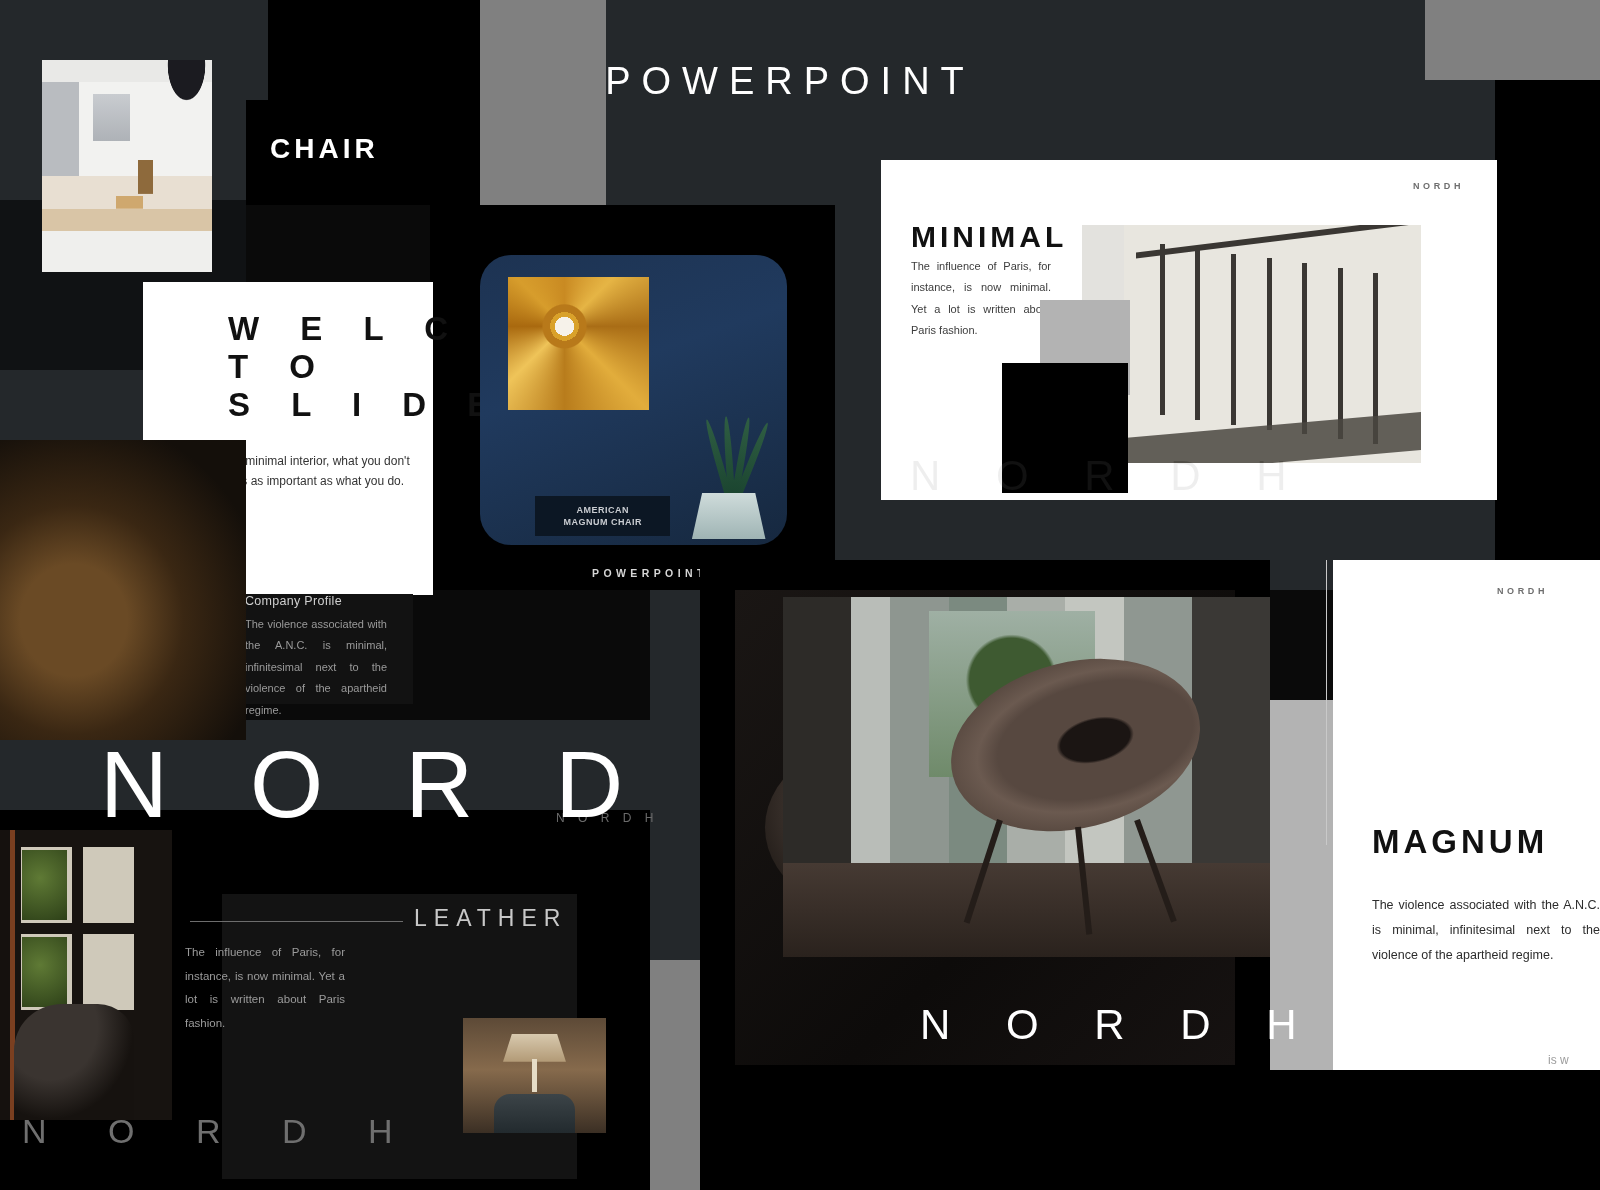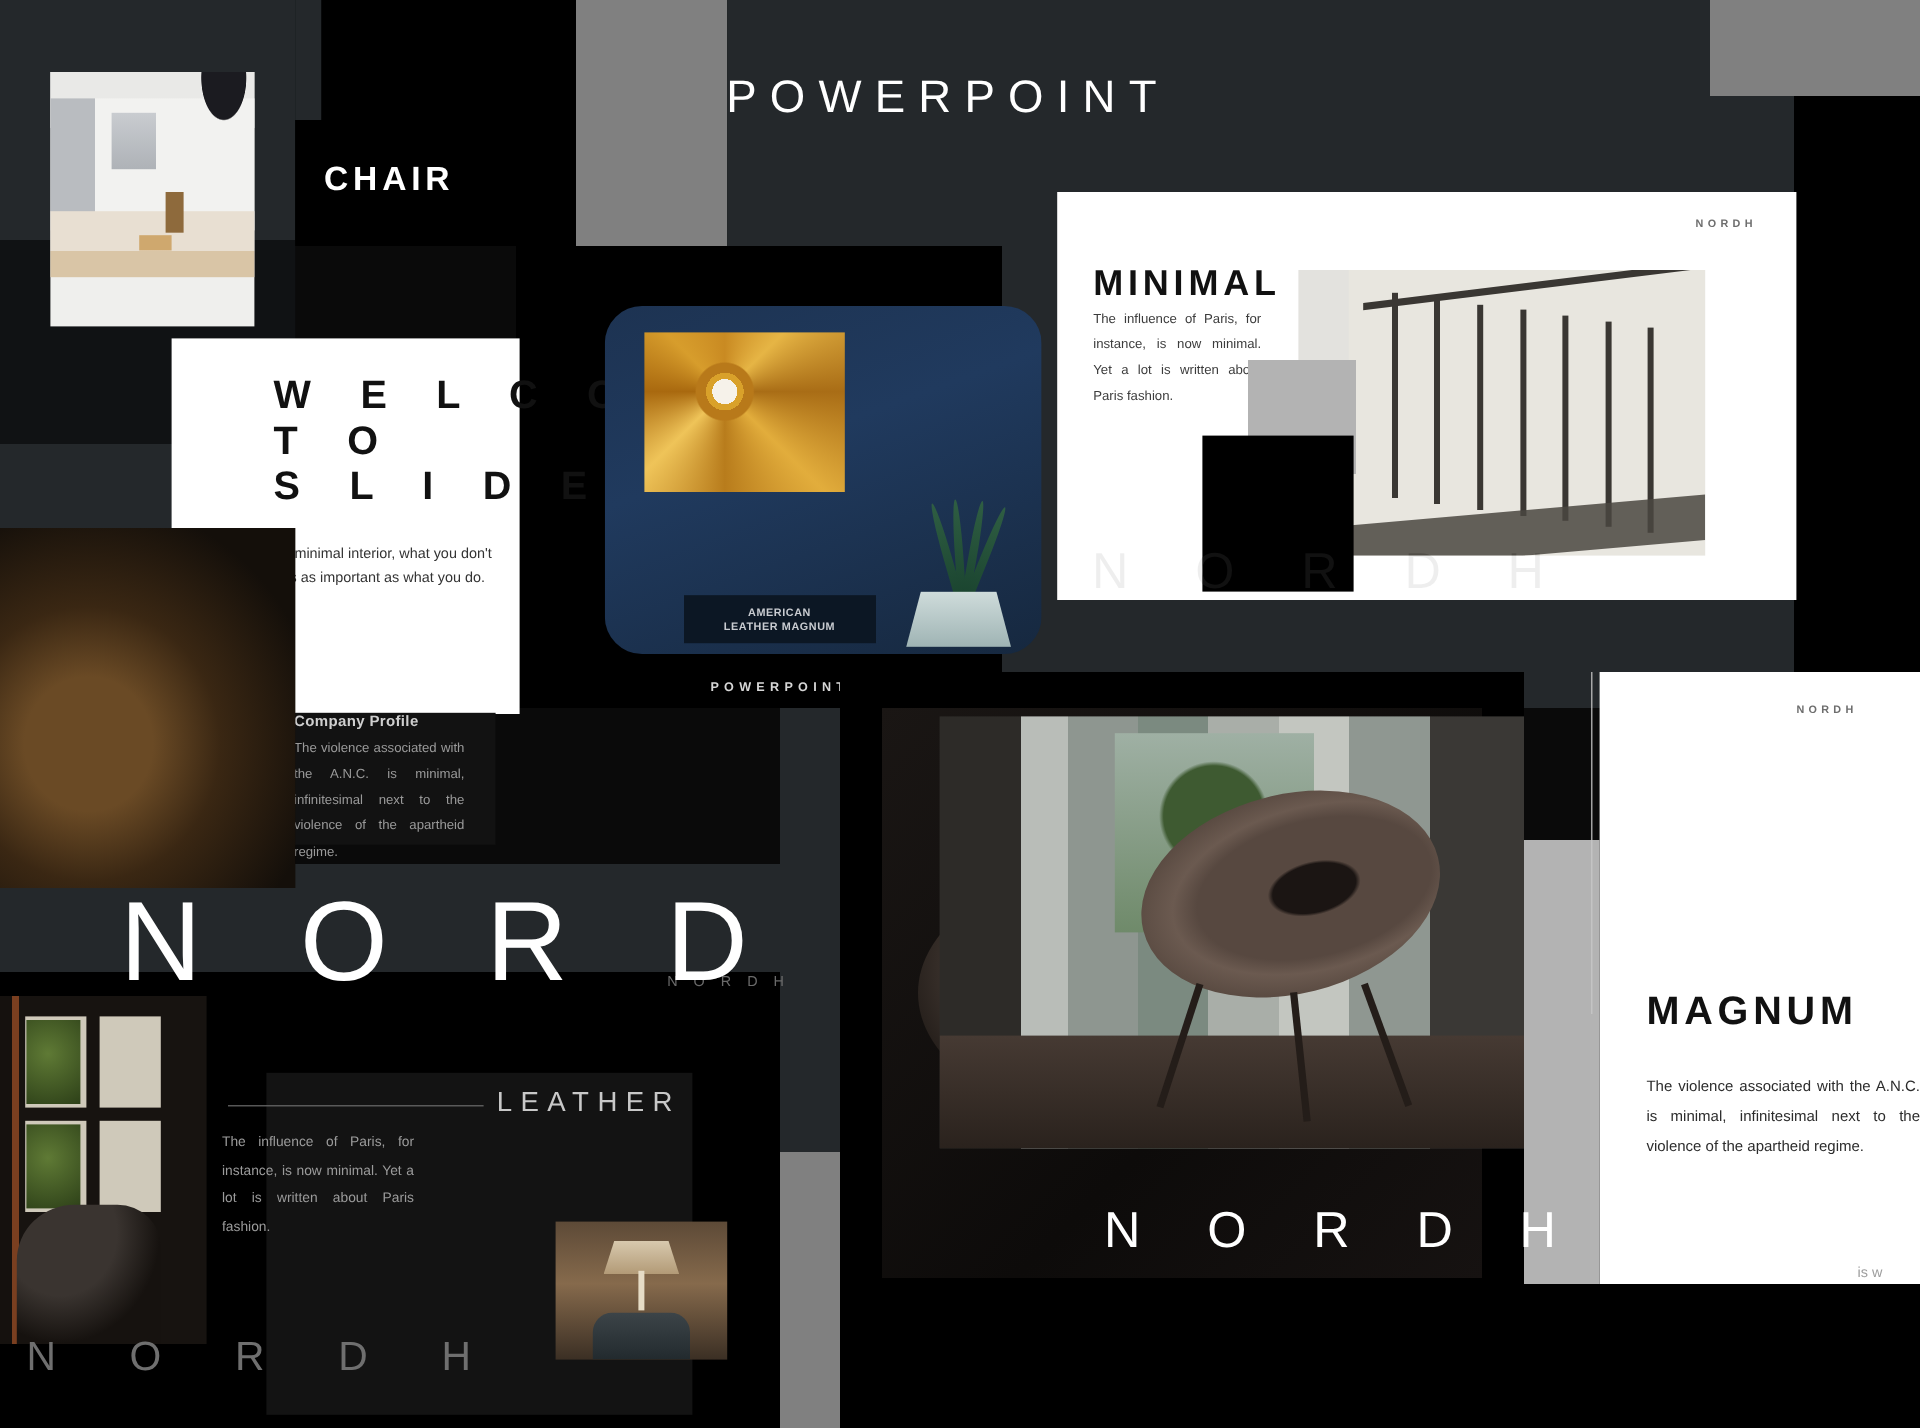--- a/index.html
+++ b/index.html
@@ -105,21 +105,21 @@
   .body-sm{position:absolute;color:#e2e2e2;font-size:11.5px;line-height:2.1;text-align:justify;}
   .welcome{position:absolute;color:#111;font-size:33px;letter-spacing:16px;font-weight:600;line-height:1.45;white-space:nowrap;}
   .welcome-body{position:absolute;color:#333;font-size:12px;line-height:1.65;}
   .minimal-h{position:absolute;color:#111;font-size:30px;letter-spacing:4px;font-weight:600;}
   .minimal-body{position:absolute;color:#3c3c3c;font-size:11px;line-height:1.95;text-align:justify;width:140px;}
   .tag-nordh{position:absolute;font-size:9px;letter-spacing:3.6px;color:#6e6e6e;font-weight:600;}
   .big-nordh{position:absolute;font-size:94px;letter-spacing:28px;color:#fff;font-weight:300;line-height:1;}
   .mid-nordh{position:absolute;font-size:42px;letter-spacing:22px;font-weight:300;line-height:1;}
   .ghost-nordh{position:absolute;font-size:12px;letter-spacing:5px;color:#6a6a6a;font-weight:500;}
   .pp-foot{position:absolute;color:#d6d6d6;font-size:10.5px;letter-spacing:4.4px;font-weight:600;}
-  .cp-title{position:absolute;color:#cfcfcf;font-size:12.5px;font-weight:700;letter-spacing:.3px;}
+  .cp-title{position:absolute;color:#cfcfcf;font-size:12.5px;font-weight:400;letter-spacing:.3px;}
   .cp-body{position:absolute;color:#9a9a9a;font-size:11px;line-height:1.95;text-align:justify;width:142px;}
   .leather-h{position:absolute;color:#c8c8c8;font-size:23px;letter-spacing:7px;font-weight:500;}
   .leather-rule{position:absolute;height:1px;background:#6d6d6d;}
   .leather-body{position:absolute;color:#9b9b9b;font-size:11.5px;line-height:2.05;text-align:justify;width:160px;}
   .chair-h{position:absolute;color:#111;font-size:33px;letter-spacing:4px;font-weight:700;}
   .chair-body{position:absolute;color:#2c2c2c;font-size:12.5px;line-height:2.0;text-align:justify;}
   .cut-text{position:absolute;color:#9d9d9d;font-size:12px;margin-top:15px;}
   .bl-nordh{position:absolute;font-size:34px;letter-spacing:26px;color:#6f6f6f;font-weight:300;}
 </style>
 </head>
@@ -162,31 +162,31 @@
   <div class="lbl-modern" style="left:270px;top:133px;">CHAIR</div>
 
   <div class="hero-title" style="left:480px;top:58px;width:620px;">POWERPOINT</div>
 
   <div class="blk bg-white" style="left:143px;top:282px;width:290px;height:313px;"></div>
   <div class="welcome" style="left:228px;top:305px;">W E L C O M E</div>
   <div class="welcome" style="left:228px;top:343px;">T O</div>
   <div class="welcome" style="left:228px;top:381px;">S L I D E</div>
   <div class="welcome-body" style="left:222px;top:452px;width:192px;">In a minimal interior, what you don't do is as important as what you do.</div>
 
-  <div class="photo ph-mirror" style="left:504px;top:255px;width:364px;height:290px;border-radius:31px;">
+  <div class="photo ph-mirror" style="left:480px;top:255px;width:307px;height:290px;border-radius:31px;">
      <div class="plant">
        <i style="transform:rotate(-16deg)"></i>
        <i style="transform:rotate(-4deg)"></i>
        <i style="transform:rotate(10deg)"></i>
        <i style="transform:rotate(22deg)"></i>
      </div>
      <div class="pot"></div>
      <div class="poster">
        <span>AMERICAN</span>
-       <span>LEATHER MAGNUM</span>
+       <span>MAGNUM CHAIR</span>
      </div>
   </div>
   <div class="pp-foot" style="left:592px;top:567px;">POWERPOINT</div>
 
   <div class="blk bg-white" style="left:881px;top:160px;width:616px;height:340px;"></div>
   <div class="tag-nordh" style="left:1413px;top:181px;">NORDH</div>
   <div class="minimal-h" style="left:911px;top:220px;text-align:center;">MINIMAL</div>
   <div class="minimal-body" style="left:911px;top:256px;">The influence of Paris, for instance, is now minimal. Yet a lot is written about Paris fashion.</div>
 
   <div class="blk" style="left:1082px;top:225px;width:90px;height:170px;background:#e3e2de;"></div>

